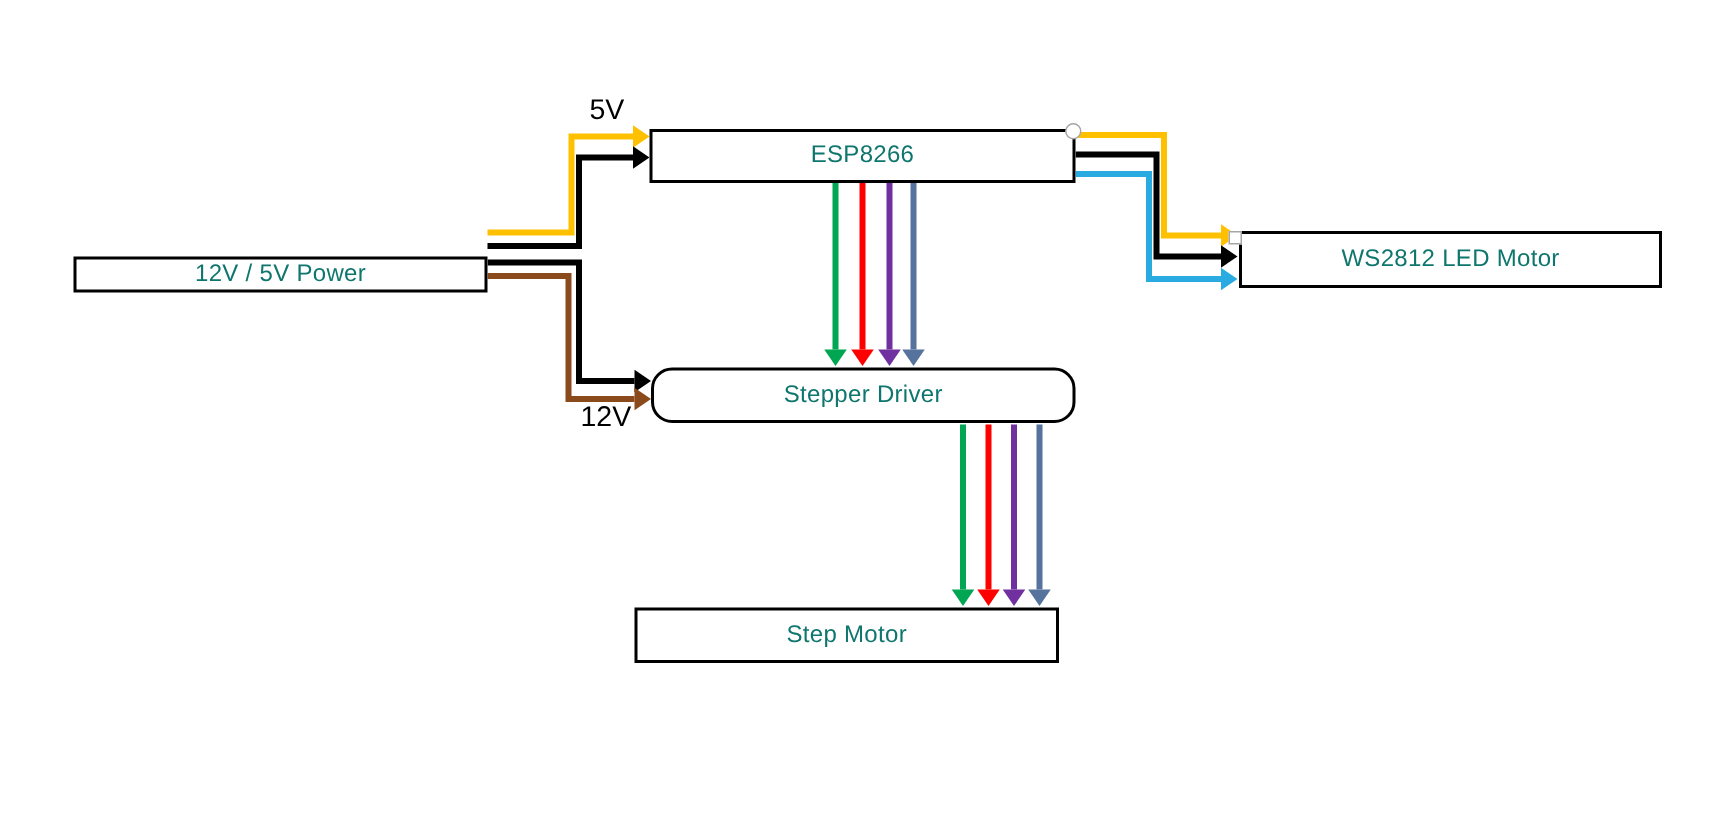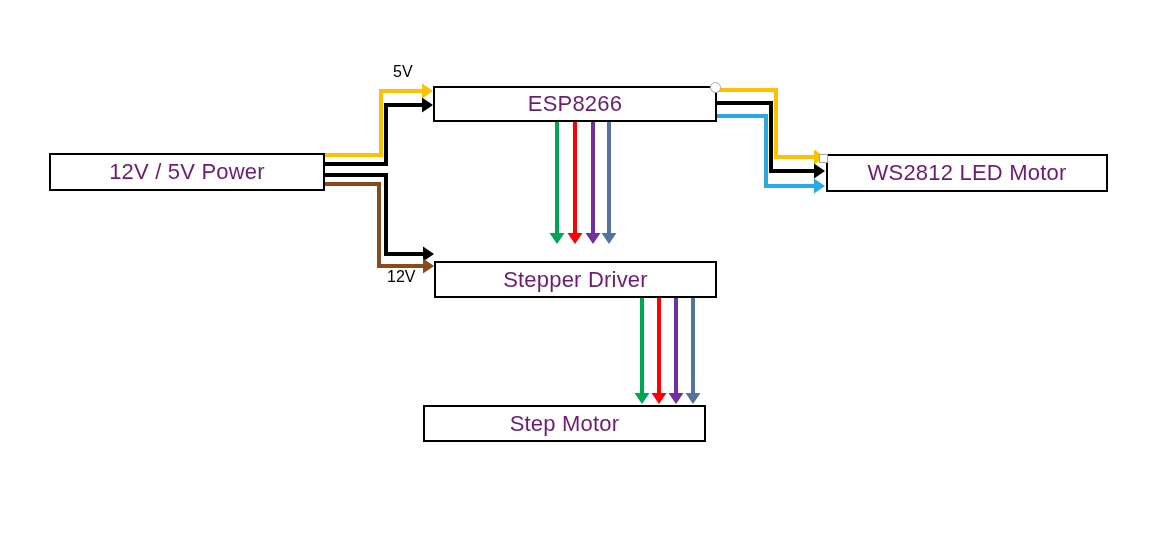--- a/index.html
+++ b/index.html
@@ -24,33 +24,33 @@
   .node-box {
     position: absolute;
     box-sizing: border-box;
     background: #ffffff;
     border: 2px solid #000000;
     display: flex;
     align-items: center;
     justify-content: center;
   }
   .node-label {
-    font-size: 22px;
-    color: #701a75;
+    font-size: 16px;
+    color: #0f766e;
     letter-spacing: 0.2px;
     white-space: nowrap;
   }
-  .box-power      { left: 49px;  top: 153px; width: 276px; height: 38px; }
+  .box-power      { left: 49px;  top: 171px; width: 276px; height: 24px; }
   .box-esp8266    { left: 433px; top: 86px;  width: 284px; height: 36px; }
-  .box-driver     { left: 434px; top: 261px; width: 283px; height: 37px; }
+  .box-driver     { left: 434px; top: 245px; width: 283px; height: 37px; border-radius: 14px; }
   .box-motor      { left: 423px; top: 405px; width: 283px; height: 37px; }
   .box-led        { left: 826px; top: 154px; width: 282px; height: 38px; }
   .wire-label {
     position: absolute;
-    font-size: 16px;
+    font-size: 19px;
     color: #000000;
     white-space: nowrap;
   }
   .label-5v  { left: 393px; top: 63px; }
   .label-12v { left: 387px; top: 268px; }
   .handle {
     position: absolute;
     box-sizing: border-box;
     background: #ffffff;
     border: 1.5px solid #a6a6a6;

